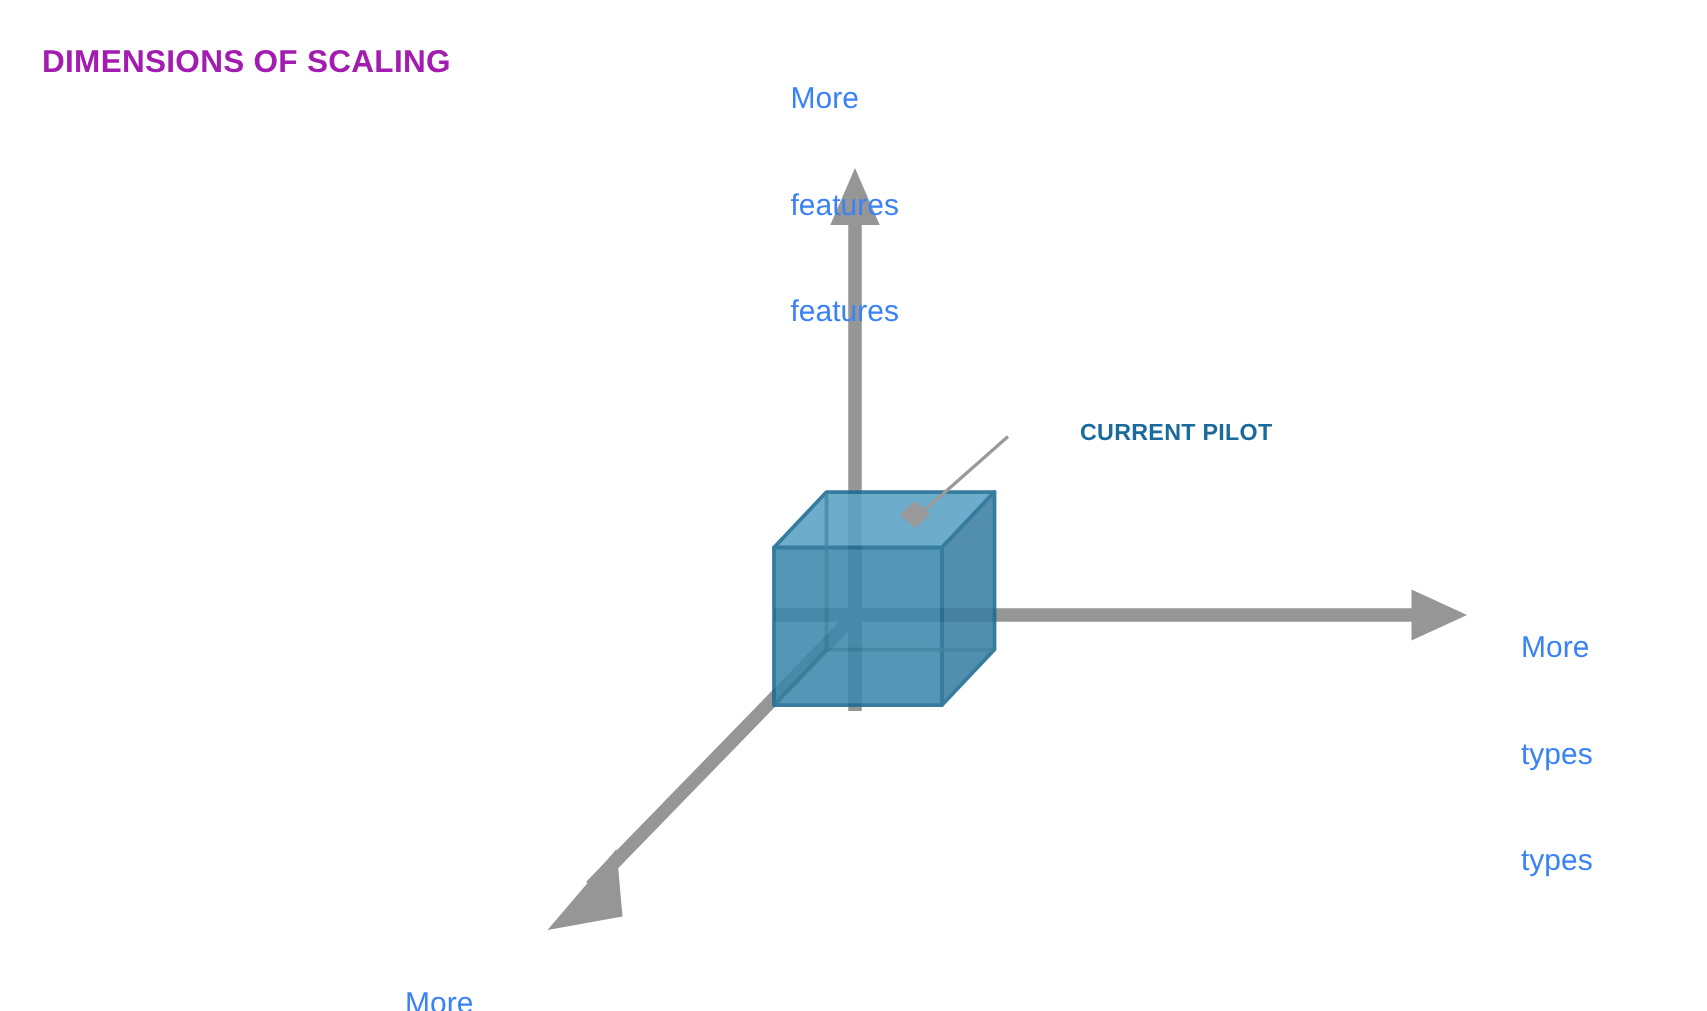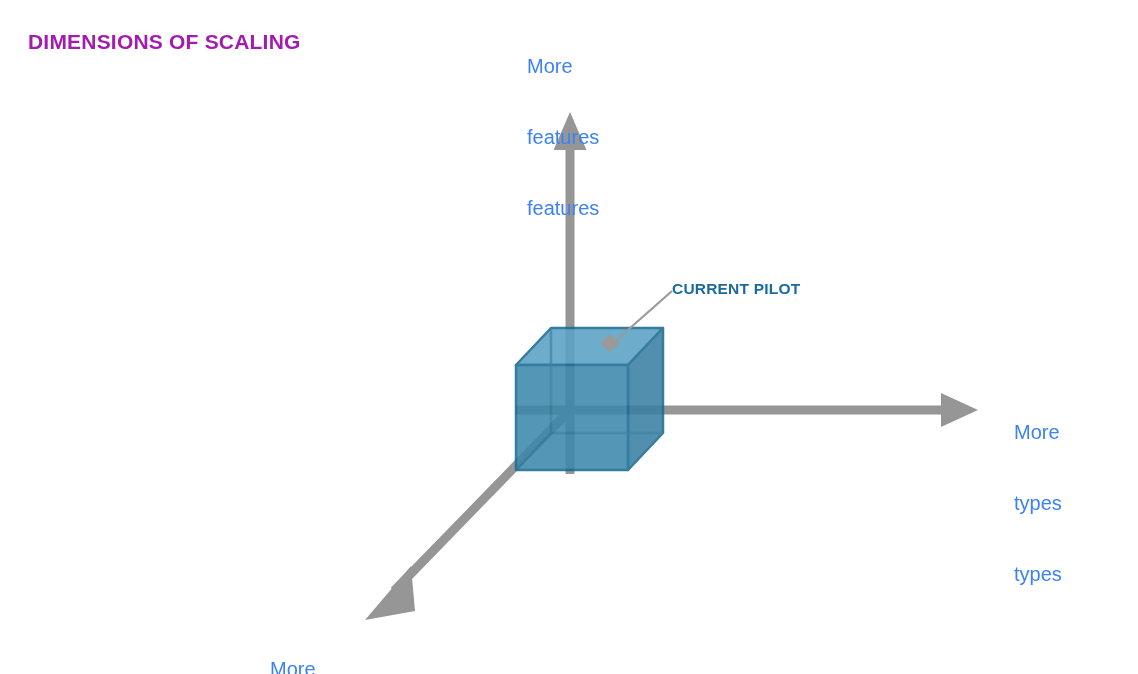--- a/index.html
+++ b/index.html
@@ -32,21 +32,21 @@
   }
   #page-title {
     left: 28px;
     top: 30px;
     font-size: 21px;
     font-weight: bold;
     color: #a21caf;
     letter-spacing: 0.2px;
   }
   #callout-label {
-    left: 672px;
+    left: 720px;
     top: 280px;
     font-size: 15.5px;
     font-weight: bold;
     color: #1a6a9e;
     letter-spacing: 0.2px;
   }
   .axis-label {
     font-size: 20px;
     color: #3b82f6;
     font-weight: normal;

